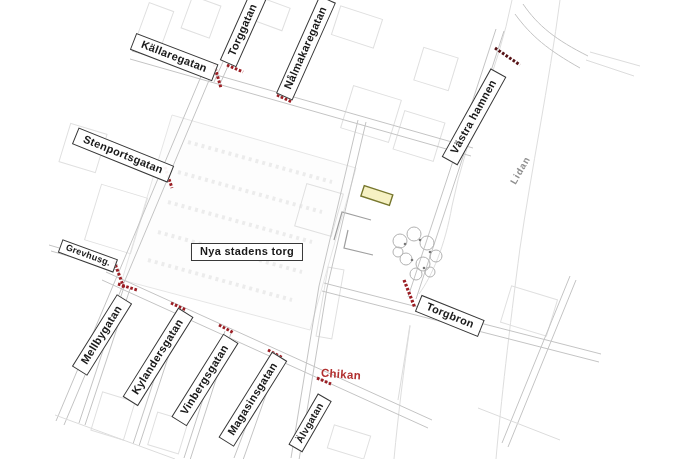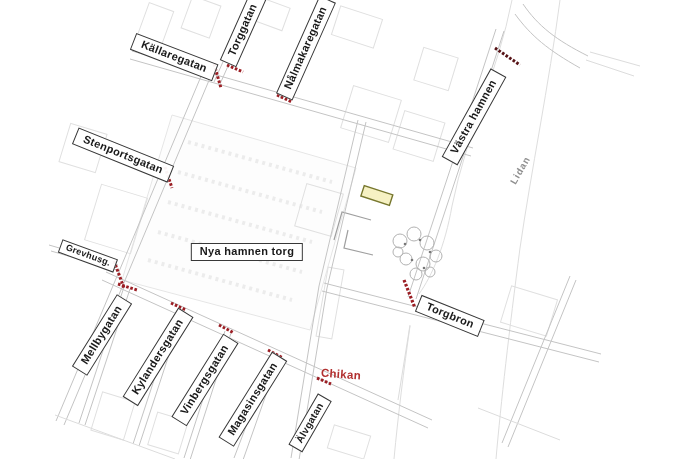--- a/index.html
+++ b/index.html
@@ -146,21 +146,21 @@
       <line x1="404" y1="280" x2="415" y2="308" stroke-width="3.2"></line>
       <line x1="495" y1="48" x2="520" y2="65" stroke="#571317"></line>
     </g>
   </svg>
 
   <div class="lbl" style="left:174px;top:57px;--r:21deg">Källaregatan</div>
   <div class="lbl" style="left:243px;top:30px;--r:-66deg">Torggatan</div>
   <div class="lbl" style="left:306px;top:48px;--r:-66deg">Nålmakaregatan</div>
   <div class="lbl" style="left:123px;top:155px;--r:22deg">Stenportsgatan</div>
   <div class="lbl small" style="left:88px;top:256px;--r:20deg">Grevhusg.</div>
-  <div class="lbl" style="left:247px;top:252px;--r:0deg">Nya hamnen torg</div>
+  <div class="lbl" style="left:247px;top:252px;--r:0deg">Nya stadens torg</div>
   <div class="lbl" style="left:102px;top:335px;--r:-58deg">Mellbygatan</div>
   <div class="lbl" style="left:158px;top:357px;--r:-58deg">Kylandersgatan</div>
   <div class="lbl" style="left:205px;top:380px;--r:-58deg">Vinbergsgatan</div>
   <div class="lbl" style="left:253px;top:399px;--r:-58deg">Magasinsgatan</div>
   <div class="lbl med" style="left:310px;top:423px;--r:-60deg">Älvgatan</div>
   <div class="lbl" style="left:450px;top:316px;--r:22deg">Torgbron</div>
   <div class="lbl" style="left:474px;top:117px;--r:-61deg">Västra hamnen</div>
 
   <div class="plain chikan" style="left:341px;top:374px;--r:4deg">Chikan</div>
   <div class="plain lidan" style="left:520px;top:170px;--r:-60deg">Lidan</div>

